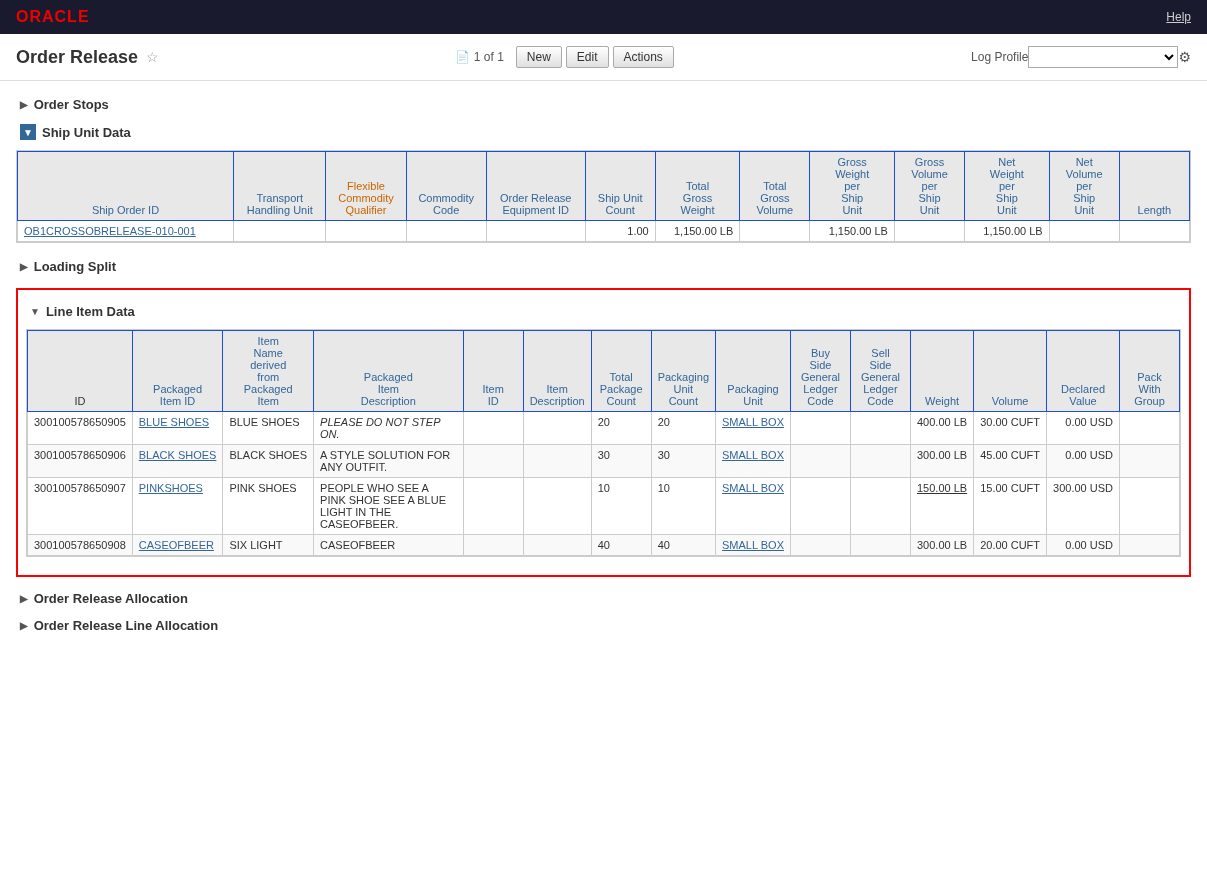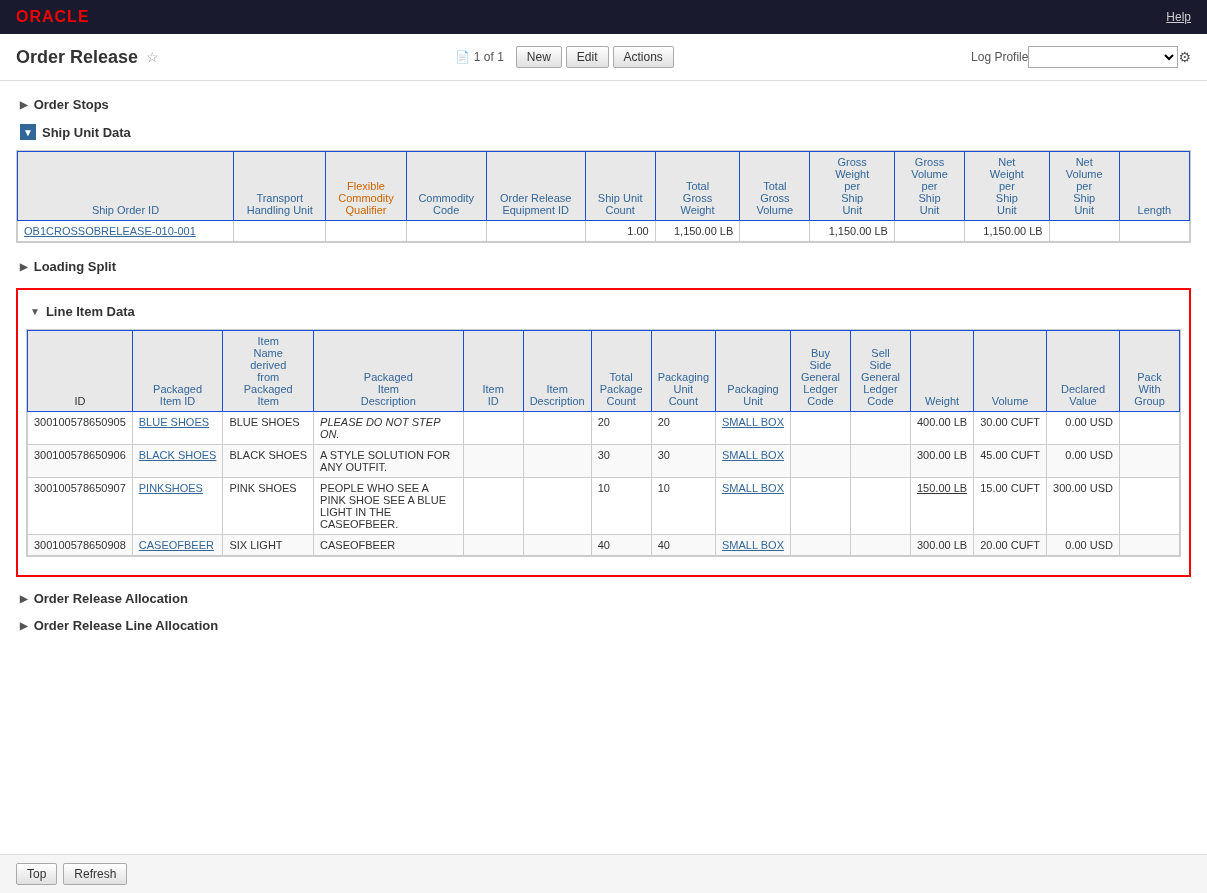--- a/index.html
+++ b/index.html
@@ -308,17 +308,13 @@
     </div>
 
     <div class="section-header">
       <span class="triangle">▶</span>
       <span>Order Release Line Allocation</span>
     </div>
 
   </div>
 
   <div style="height:60px;"></div>
-  <div class="page-footer">
-    <button class="btn">Top</button>
-    <button class="btn">Refresh</button>
-  </div>
 </div>
 
 </body></html>

